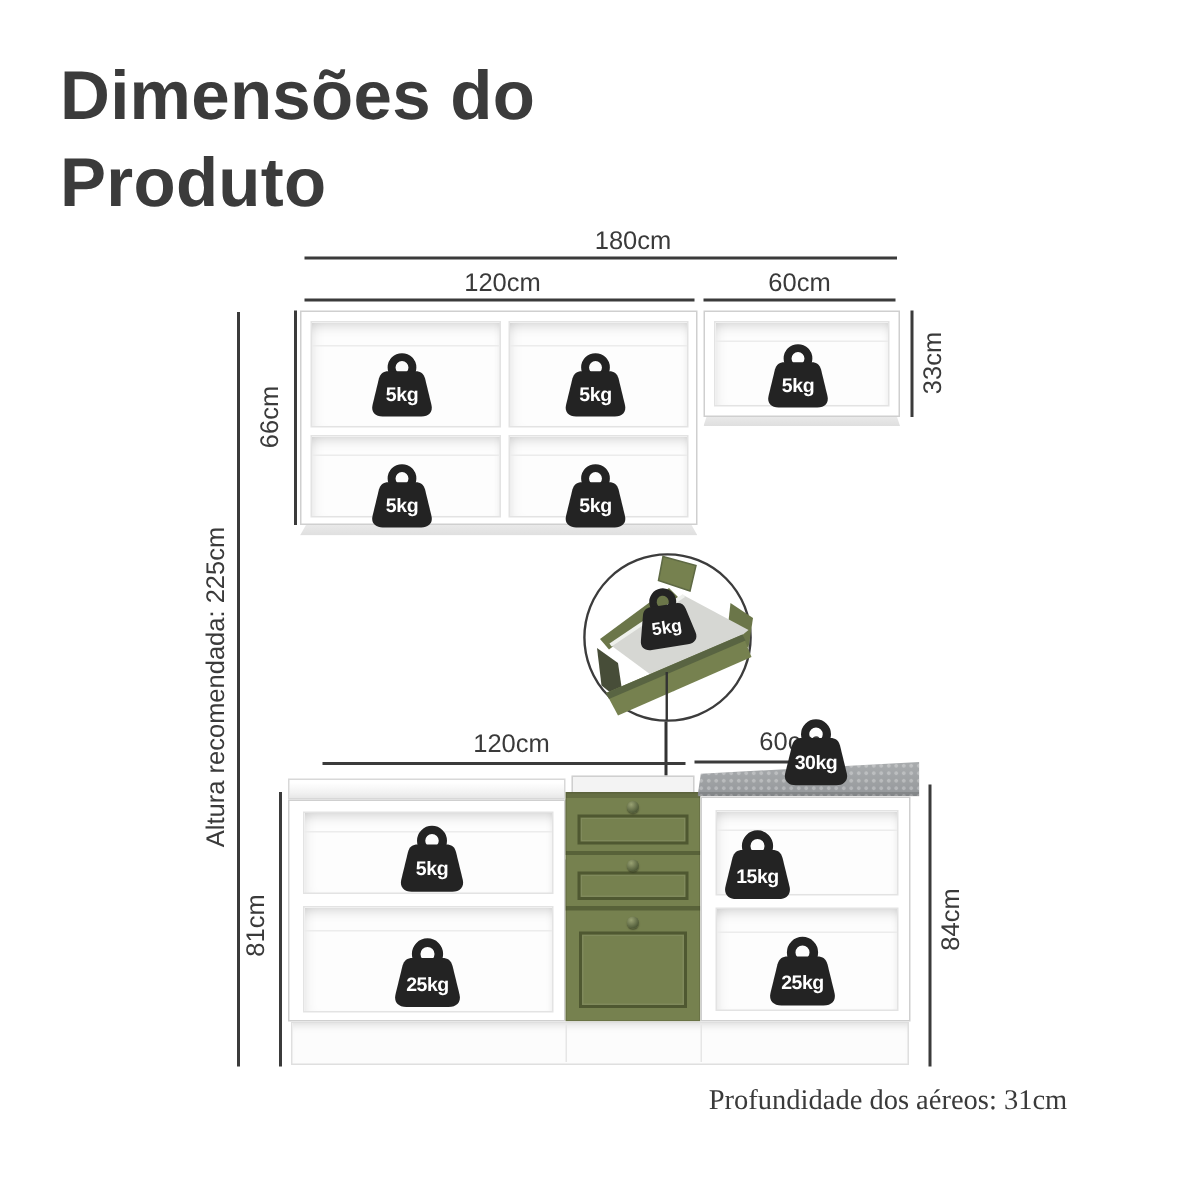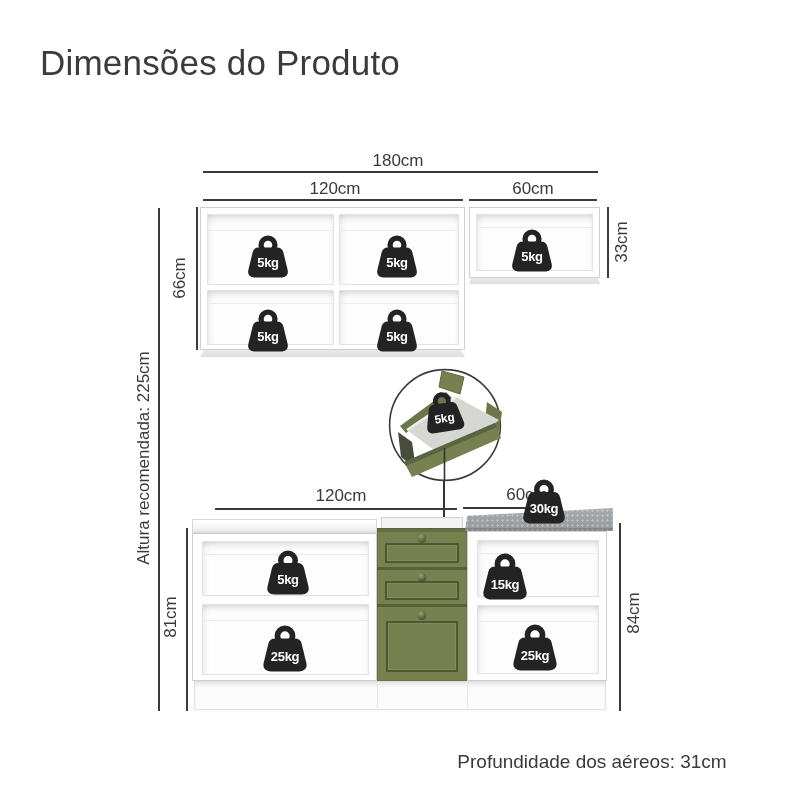--- a/index.html
+++ b/index.html
@@ -7,22 +7,22 @@
     --c-icon:#232323; --c-text:#3A3A3A; --c-line:#3B3B3B;
   }
   html,body{margin:0;padding:0;background:#fff;}
   #stage{
     position:relative; width:800px; height:800px; background:#fff; overflow:hidden;
     font-family:"Liberation Sans", sans-serif; color:var(--c-text);
   }
   .abs{position:absolute;}
   
   .title{
-    left:40px; top:34px; width:370px; font-size:35px; line-height:58px;
-    font-weight:400; color:#3B3B3B; letter-spacing:.2px;
+    left:40px; top:34px; width:370px; font-size:46px; line-height:58px;
+    font-weight:700; color:#3B3B3B; letter-spacing:.2px;
   }
   .dim-label{font-size:17px; color:var(--c-text); white-space:nowrap; transform:translateX(-50%);}
   .vdim-label{
     font-size:17px; color:var(--c-text); white-space:nowrap;
     writing-mode:vertical-rl; transform:translate(-50%,-50%) rotate(180deg);
   }
   .footer-label{font-size:19px; color:#3A3A3A; white-space:nowrap; transform:translateX(-50%);}
   
   .hline{height:2px; background:var(--c-line);}
   .vline{width:2px; background:var(--c-line);}
@@ -82,21 +82,21 @@
       <circle class="wg-ring" cx="24" cy="10.5" r="7.25"></circle>
       <path class="wg-body" d="M14.5 13 H33.5 C37 13 39 14.5 40 18 L44.5 36.5 C45.7 41.5 42.5 44.5 37.5 44.5 H10.5 C5.5 44.5 2.3 41.5 3.5 36.5 L8 18 C9 14.5 11 13 14.5 13 Z"></path>
     </g>
   </defs>
 </svg>
 
 <div id="stage">
 
   <div class="abs title">Dimensões do Produto</div>
 
-  <div class="abs dim-label" style="left:398px; top:151px;">180cm</div>
+  <div class="abs dim-label" style="left:422px; top:151px;">180cm</div>
   <div class="abs hline" style="left:203px; top:171px; width:395px;"></div>
 
   <div class="abs dim-label" style="left:335px; top:179px;">120cm</div>
   <div class="abs hline" style="left:203px; top:199px; width:260px;"></div>
 
   <div class="abs dim-label" style="left:533px; top:179px;">60cm</div>
   <div class="abs hline" style="left:469px; top:199px; width:128px;"></div>
 
   <div class="abs vdim-label" style="left:144px; top:458px;">Altura recomendada: 225cm</div>
   <div class="abs vline" style="left:158px; top:208px; height:503px;"></div>
@@ -244,15 +244,15 @@
       </svg>
     <span class="weight-label">25kg</span>
   </div>
   <div class="weight" style="left:544px; top:502px; width:48px;">
     <svg viewBox="0 0 48 46">
         <use href="#weight-glyph"></use>
       </svg>
     <span class="weight-label">30kg</span>
   </div>
 
-  <div class="abs footer-label" style="left:592px; top:751px;">Profundidade dos aéreos: 31cm</div>
+  <div class="abs footer-label" style="left:592px; top:723px;font-family:Liberation Serif, serif;">Profundidade dos aéreos: 31cm</div>
 
 </div>
 
 </body></html>

